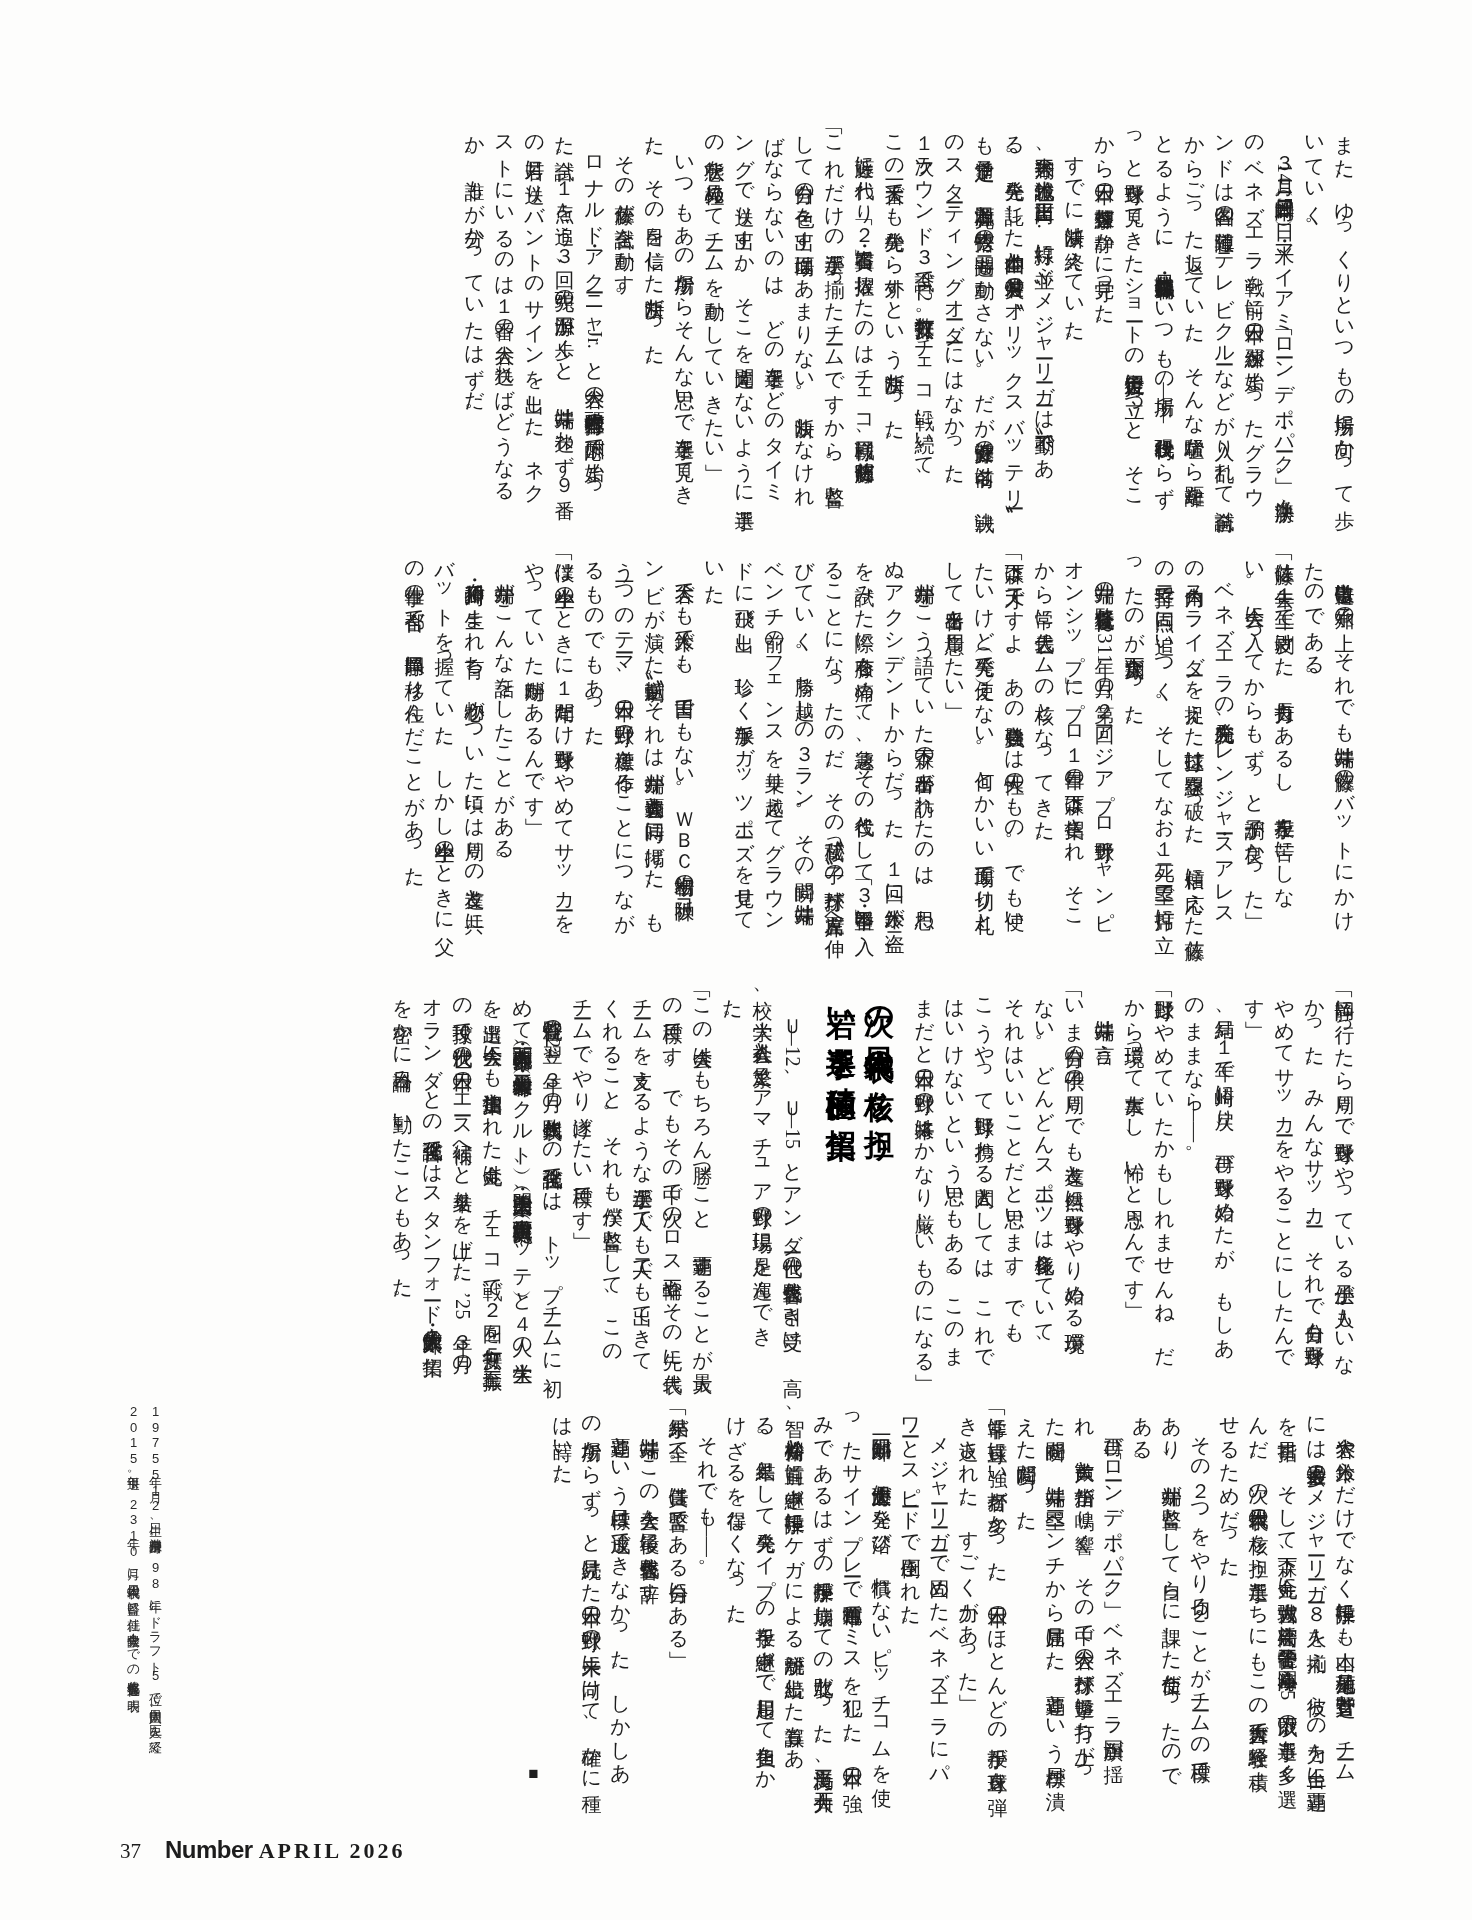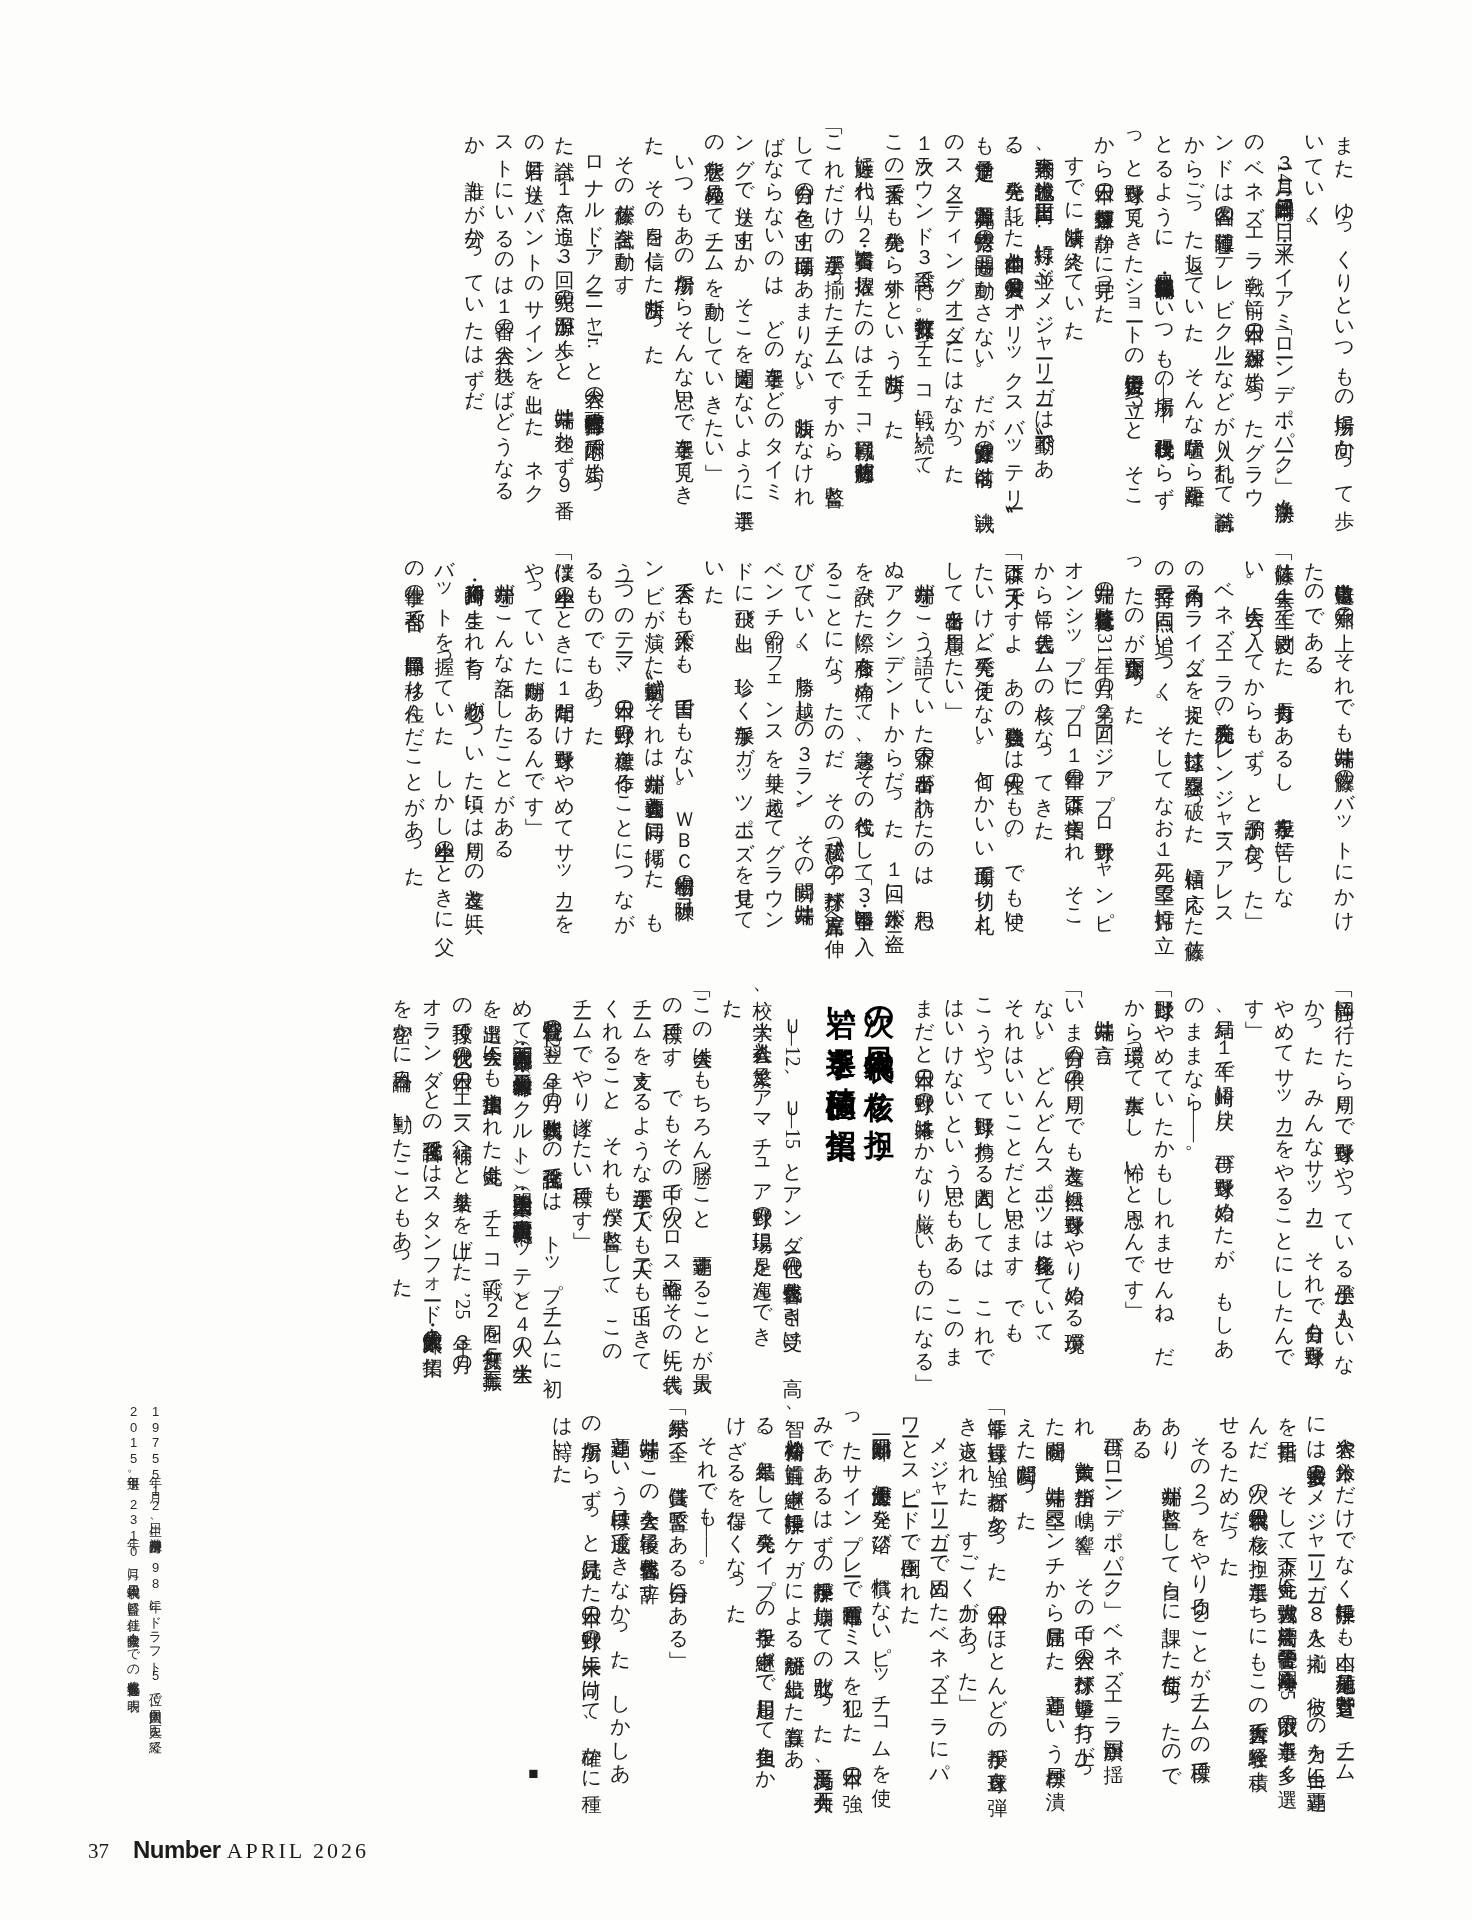--- a/index.html
+++ b/index.html
@@ -55,32 +55,34 @@
   }
   .footer{
     position:absolute;
     left:88px;top:1836px;
     white-space:nowrap;
     color:#1c1c1c;
   }
   .footer .page-num{
     font-size:21px;
     font-family:"Liberation Serif","DejaVu Serif",serif;
+    margin-left:32px;
   }
   .footer .logo{
     font-size:24px;
     font-weight:700;
     font-family:"Liberation Sans","DejaVu Sans",sans-serif;
     letter-spacing:-0.5px;
     margin:0 6px 0 24px;
   }
   .footer .issue{
     font-size:22px;
     font-family:"Liberation Serif","DejaVu Serif",serif;
     letter-spacing:3px;
+    font-weight:bold;
   }
 </style>
 </head>
 <body>
 
 <div class="page">
 
   <section class="band band-1" style="top:122px;">
     <div class="flow">
         <p class="noindent">また、ゆっくりといつもの場所に向かって歩いていく。</p>

